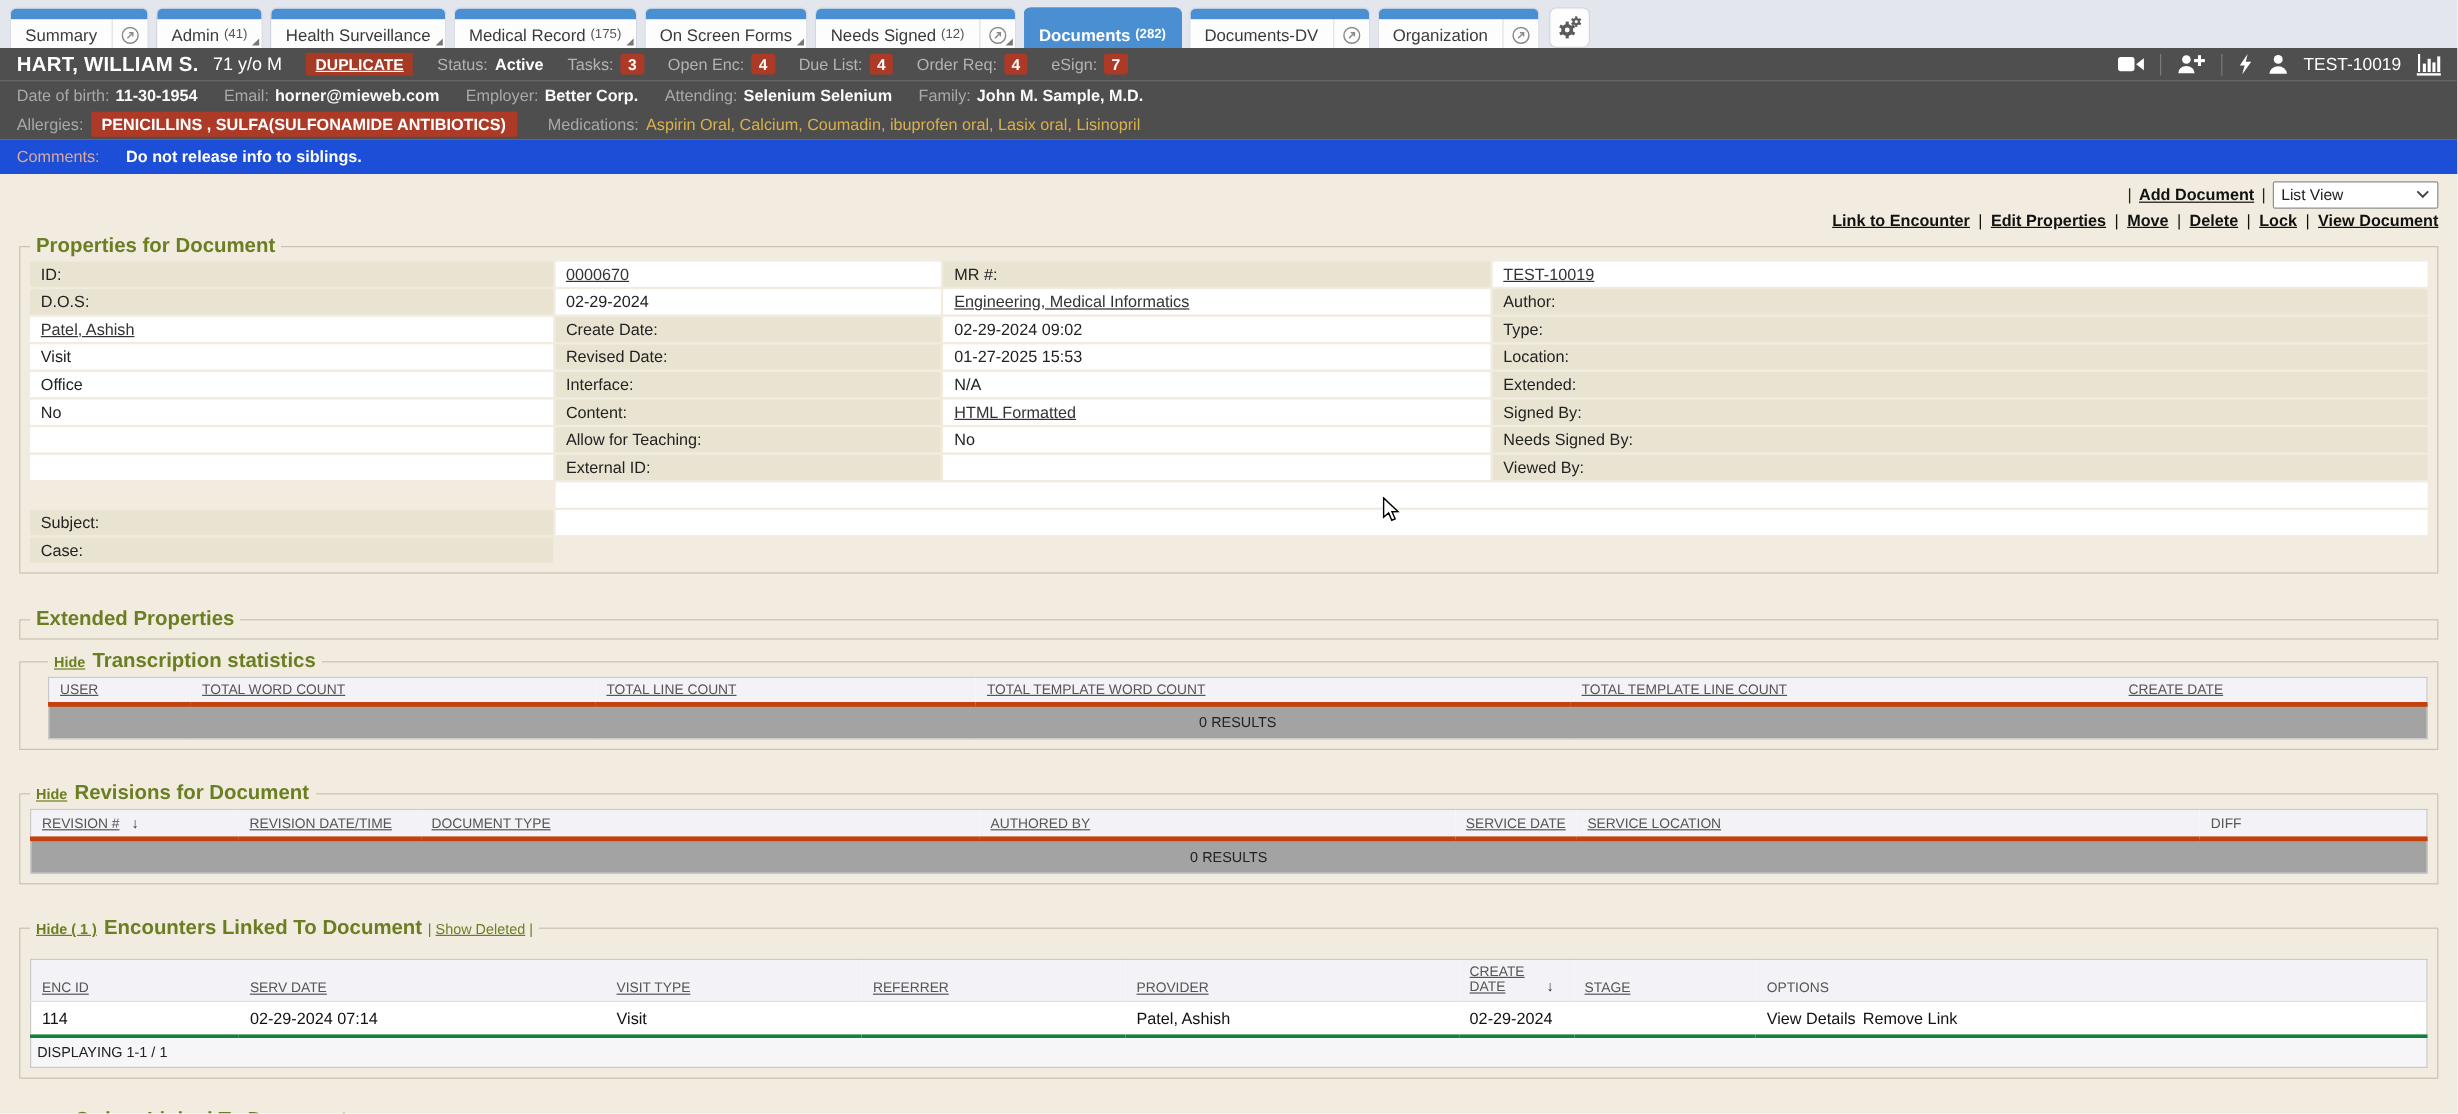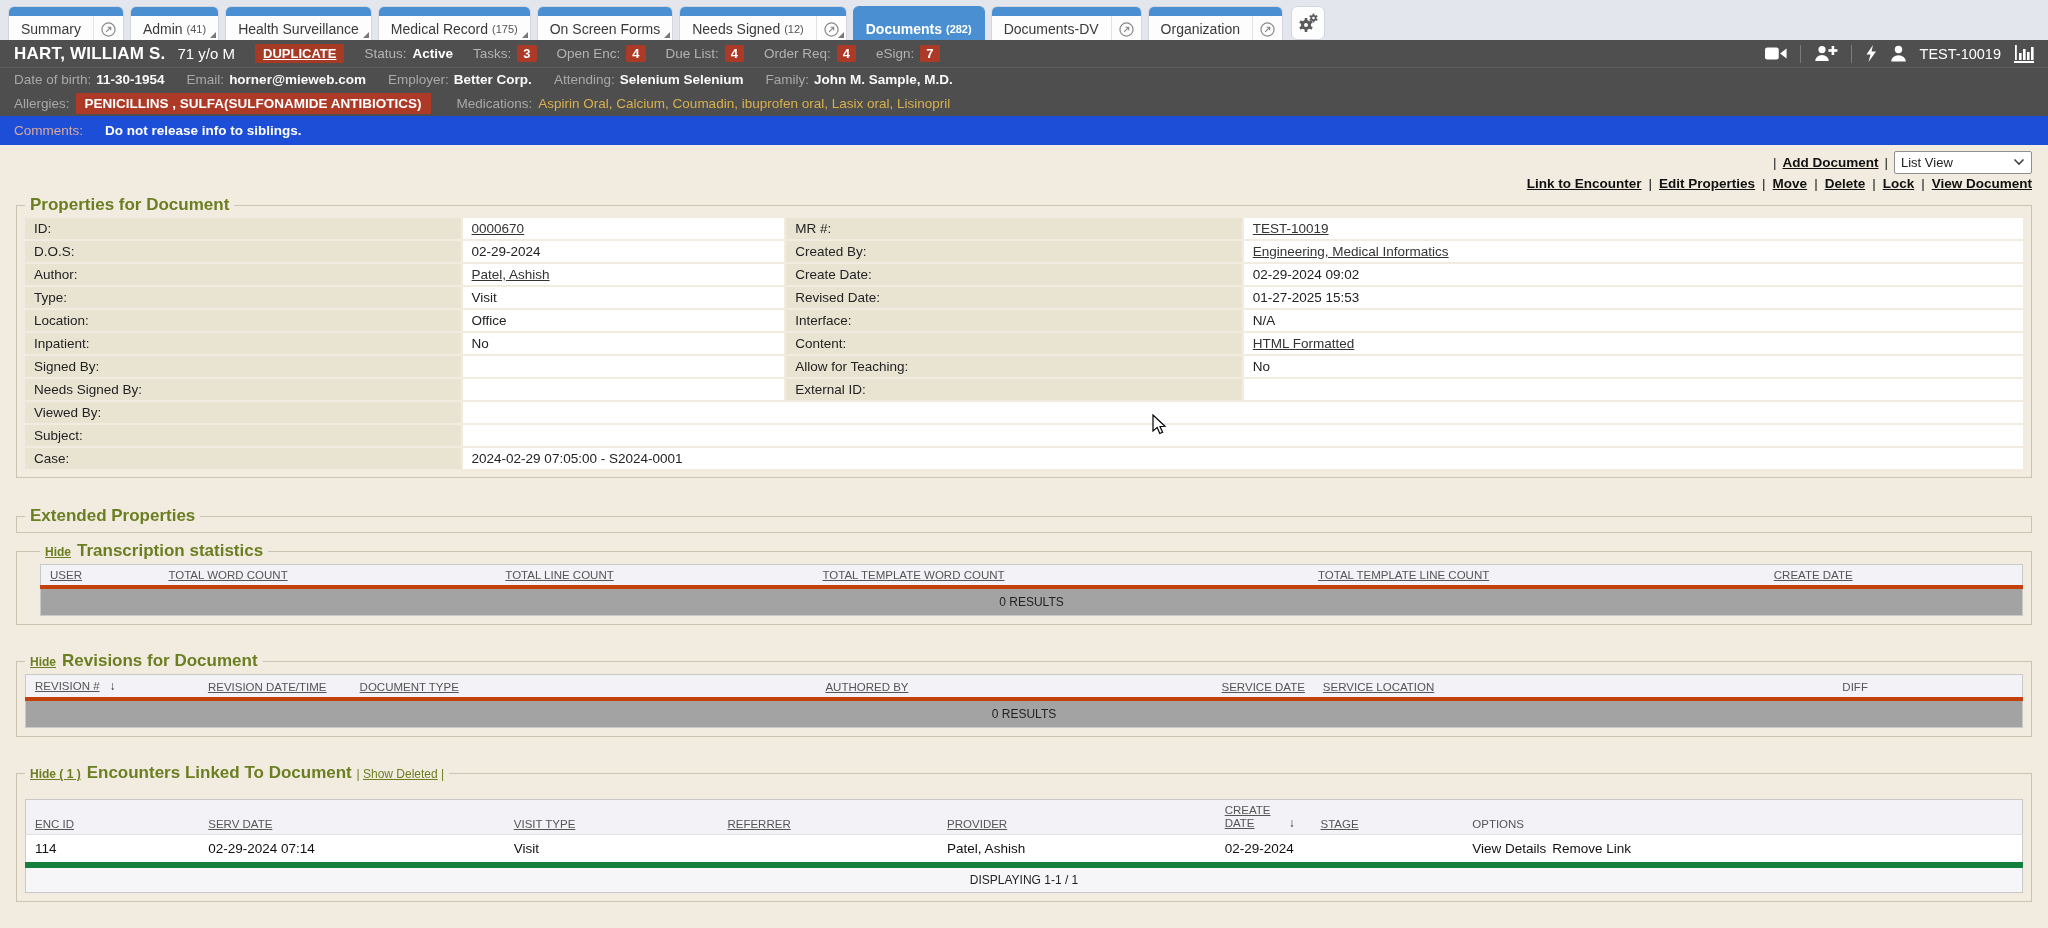--- a/index.html
+++ b/index.html
@@ -76,21 +76,21 @@
 
   .fs-extended{margin-top:28px;height:22px;padding-bottom:0;}
 
   .sec-table{width:100%;border-collapse:collapse;border:1px solid #c9c9c9;background:#fff;}
   .sec-table th{font-size:11.5px;font-weight:normal;color:#555;text-align:left;padding:4px 9px;
     background:#f3f3f7;vertical-align:bottom;white-space:nowrap;}
   .sortable{text-decoration:underline;cursor:pointer;}
   .sort-icon{font-size:12px;color:#333;margin-left:10px;text-decoration:none;display:inline-block;}
   .results-row td{text-align:center;font-size:12px;color:#222;background:#a3a3a3;padding:6px;border-top:4px solid #c2410c;}
   .data-row td{font-size:13.5px;color:#111;background:#fff;padding:6px 9px;border-top:1px solid #e0e0e0;}
-  .footer-row td{text-align:center;font-size:12px;color:#222;background:#f6f6f9;padding:5px;border-top:6px solid #15803d;}
+  .footer-row td{text-align:left;font-size:12px;color:#222;background:#f6f6f9;padding:5px;border-top:3px solid #15803d;}
   .opt-link{cursor:pointer;margin-right:6px;}
   .th-wrap{white-space:normal;display:inline-block;width:54px;line-height:13px;}
 
   .mt26{margin-top:26px;} .mt24{margin-top:24px;} .mt8{margin-top:8px;padding-left:23px;}
   .enc-pad{padding-top:16px;}
 
   .cursor{position:absolute;left:1152px;top:414px;pointer-events:none;}
 </style>
 </head>
 <body>
@@ -313,59 +313,57 @@
     <fieldset style="margin-top:2px;">
       <legend>Properties for Document</legend>
       <div class="props-grid">
         <div class="pl">ID:</div>
         <div class="pv"><span class="ulink">0000670</span></div>
         <div class="pl">MR #:</div>
         <div class="pv"><span class="ulink">TEST-10019</span></div>
 
         <div class="pl">D.O.S:</div>
         <div class="pv">02-29-2024</div>
-        <div class="pl">Created By:</div>
         <div class="pv"><span class="ulink">Engineering, Medical Informatics</span></div>
 
         <div class="pl">Author:</div>
         <div class="pv"><span class="ulink">Patel, Ashish</span></div>
         <div class="pl">Create Date:</div>
         <div class="pv">02-29-2024 09:02</div>
 
         <div class="pl">Type:</div>
         <div class="pv">Visit</div>
         <div class="pl">Revised Date:</div>
         <div class="pv">01-27-2025 15:53</div>
 
         <div class="pl">Location:</div>
         <div class="pv">Office</div>
         <div class="pl">Interface:</div>
         <div class="pv">N/A</div>
 
-        <div class="pl">Inpatient:</div>
+        <div class="pl">Extended:</div>
         <div class="pv">No</div>
         <div class="pl">Content:</div>
         <div class="pv"><span class="ulink">HTML Formatted</span></div>
 
         <div class="pl">Signed By:</div>
         <div class="pv"></div>
         <div class="pl">Allow for Teaching:</div>
         <div class="pv">No</div>
 
         <div class="pl">Needs Signed By:</div>
         <div class="pv"></div>
         <div class="pl">External ID:</div>
         <div class="pv"></div>
 
         <div class="pl">Viewed By:</div>
         <div class="pv span"></div>
         <div class="pl">Subject:</div>
         <div class="pv span"></div>
         <div class="pl">Case:</div>
-        <div class="pv span">2024-02-29 07:05:00 - S2024-0001</div>
       </div>
     </fieldset>
 
     <fieldset class="fs-extended">
       <legend>Extended Properties</legend>
     </fieldset>
 
     <fieldset class="mt8">
       <legend><span class="hide-link">Hide</span><span>Transcription statistics</span></legend>
       <table class="sec-table">

